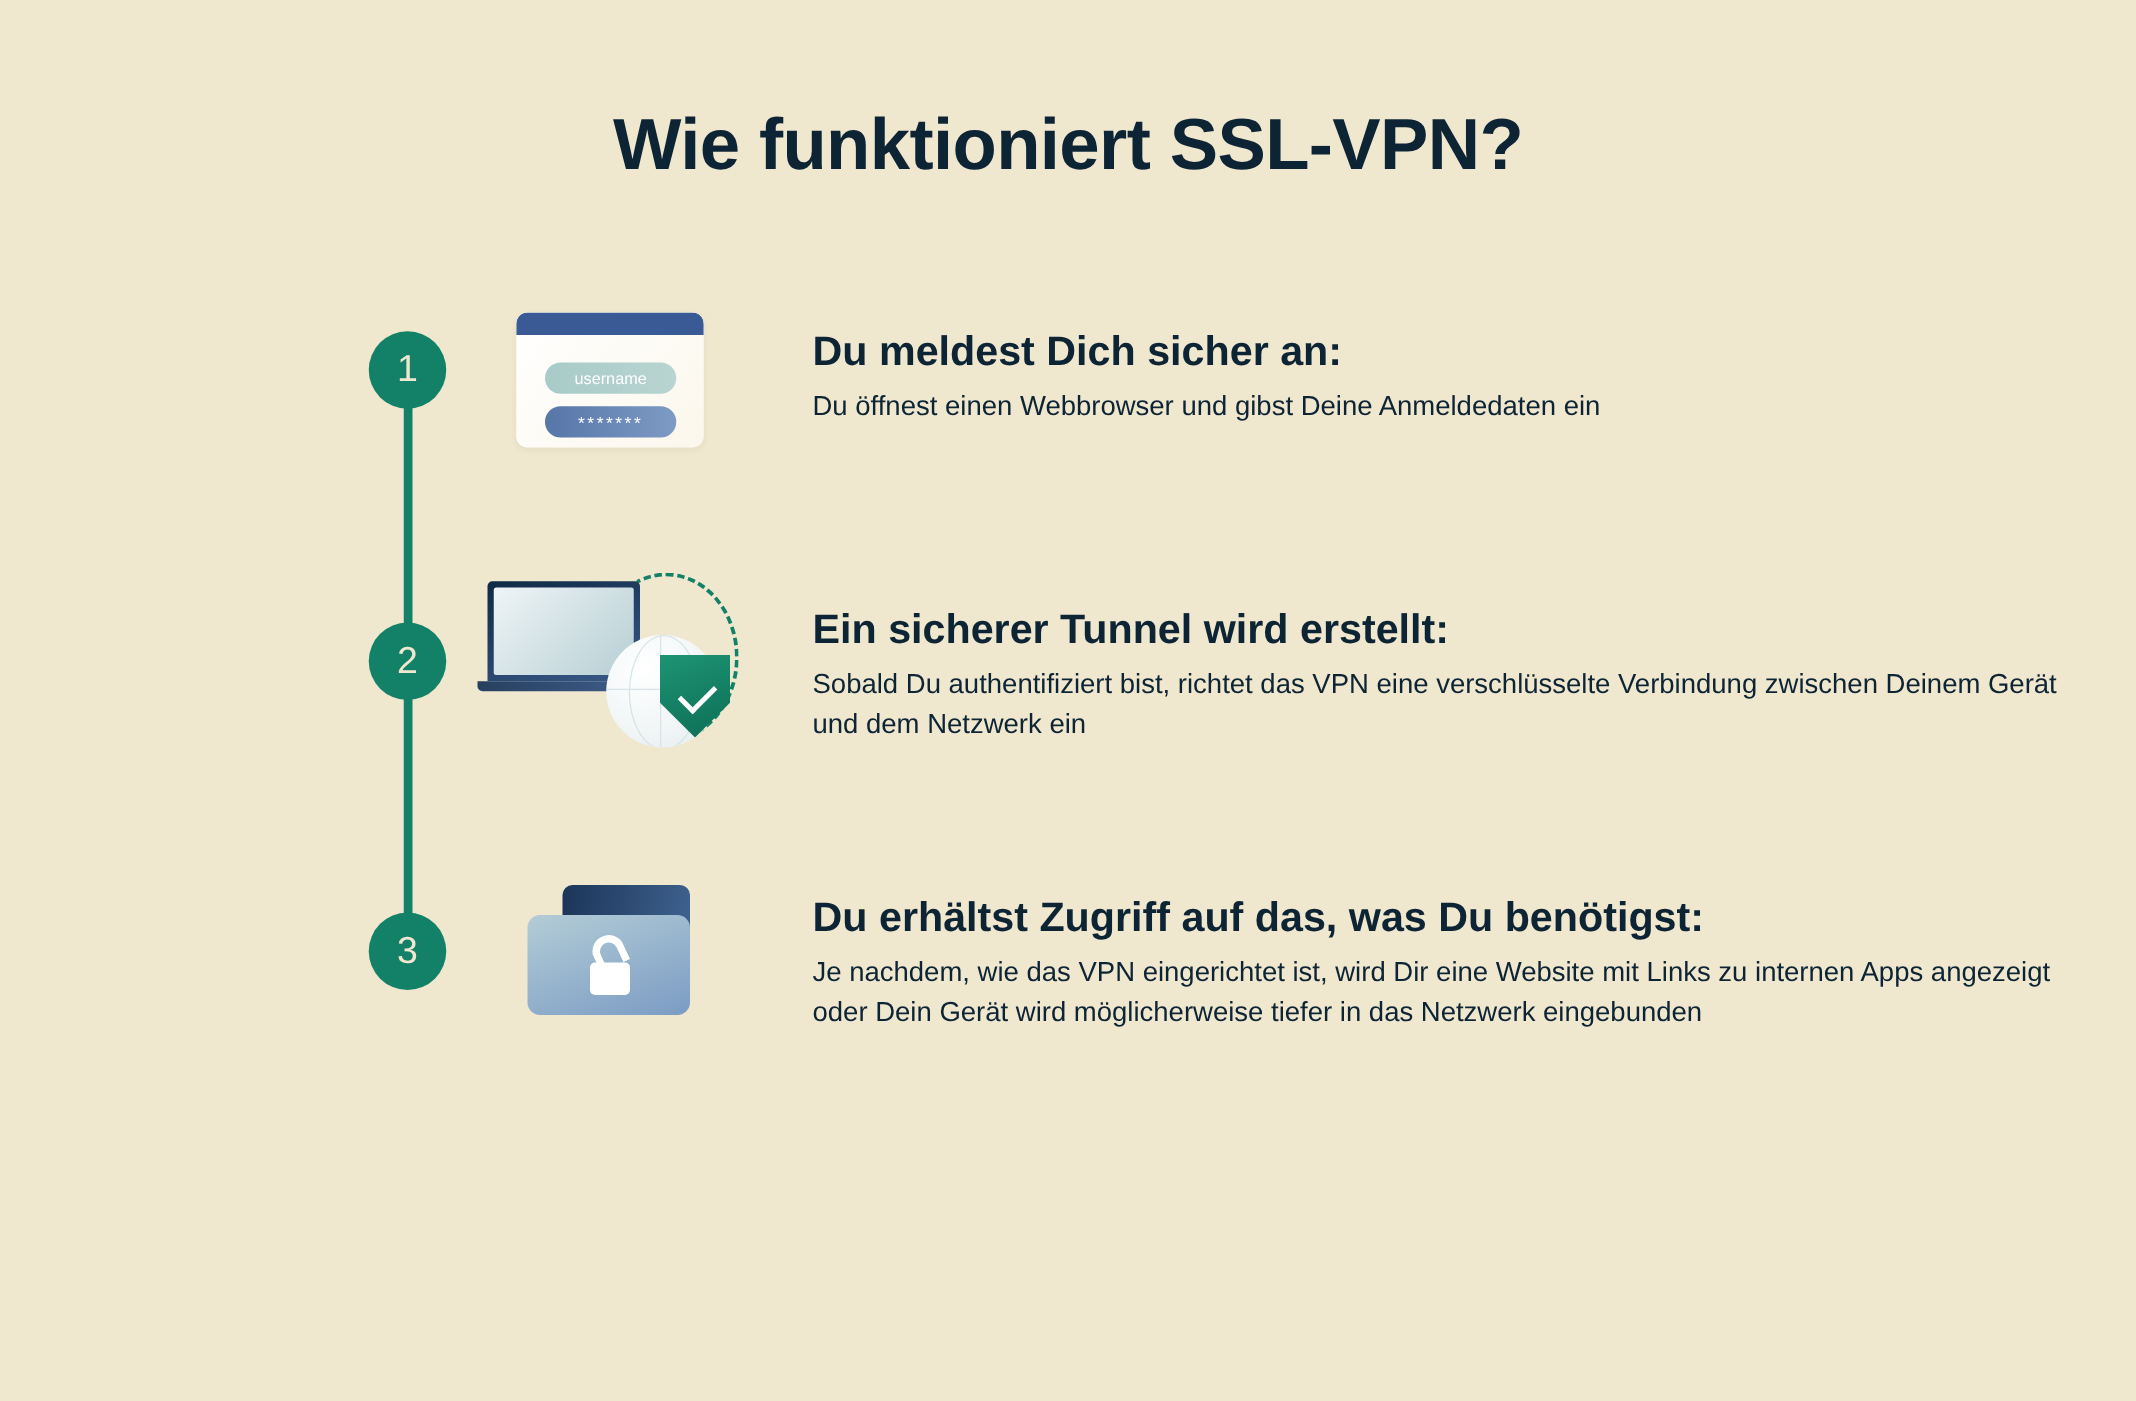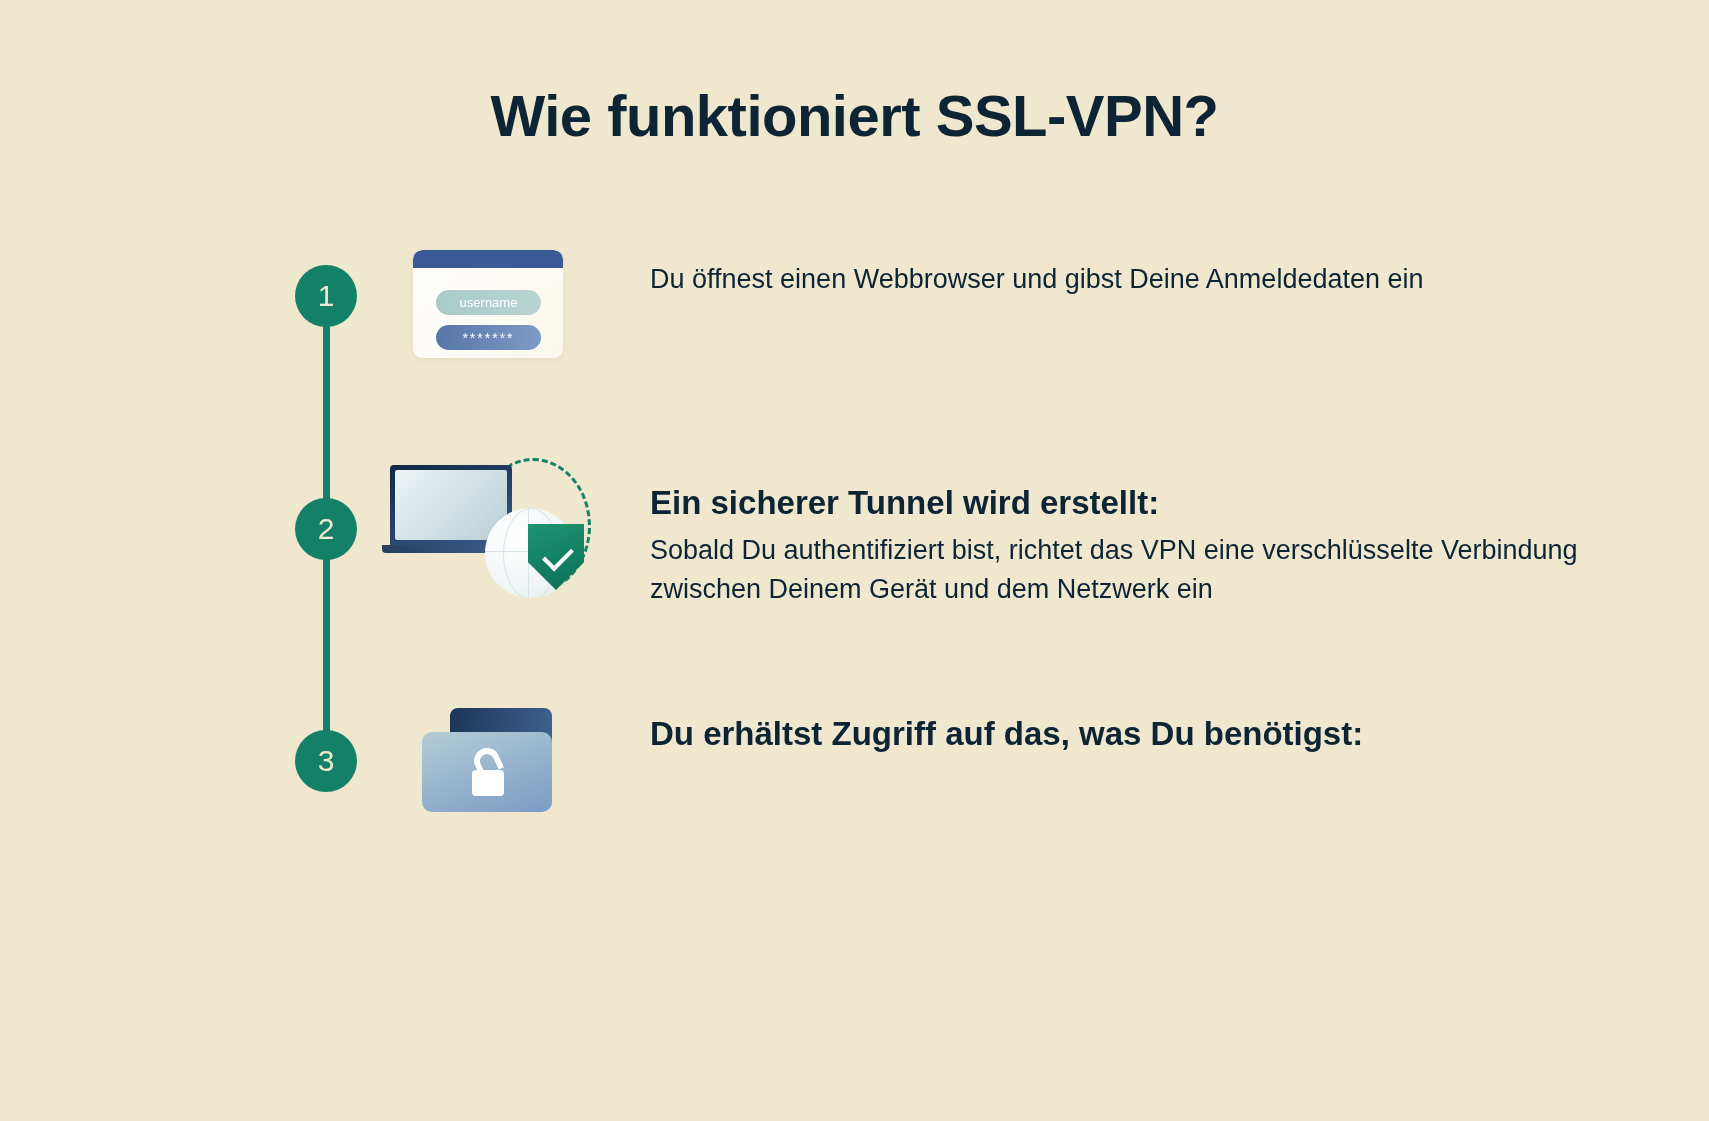--- a/index.html
+++ b/index.html
@@ -86,21 +86,21 @@
   }
   .step-title {
     font-size: 33px;
     font-weight: bold;
     color: #0d2435;
     margin: 0 0 8px 0;
     line-height: 1.25;
     white-space: nowrap;
   }
   .step-body {
-    font-size: 27px;
+    font-size: 22px;
     color: #0d2435;
     line-height: 1.44;
     margin: 0;
   }
   #step-1 .step-text { left: 280px; top: 20px; }
   #step-2 .step-text { left: 280px; top: 32px; }
   #step-3 .step-text { left: 280px; top: 23px; }
 
   
   .login-card {
@@ -318,20 +318,21 @@
 
   <div class="step" id="step-1">
     <div class="step-icon">
       <div class="login-card">
         <div class="login-card-bar"></div>
         <div class="login-field user">username</div>
         <div class="login-field pass">*******</div>
       </div>
     </div>
     <div class="step-text">
+      <p class="step-title">Du meldest Dich sicher an:</p>
       <p class="step-body">Du öffnest einen Webbrowser und gibst Deine Anmeldedaten ein</p>
     </div>
   </div>
 
   <div class="step" id="step-2">
     <div class="step-icon">
       <div class="arc"></div>
       <div class="laptop">
         <div class="laptop-lid">
           <div class="laptop-screen"></div>
@@ -356,20 +357,21 @@
     <div class="step-icon">
       <div class="folder">
         <div class="folder-back"></div>
         <div class="folder-front"></div>
         <div class="lock-shackle"></div>
         <div class="lock-body"></div>
       </div>
     </div>
     <div class="step-text">
       <p class="step-title">Du erhältst Zugriff auf das, was Du benötigst:</p>
+      <p class="step-body">Je nachdem, wie das VPN eingerichtet ist, wird Dir eine Website mit Links zu internen Apps angezeigt oder Dein Gerät wird möglicherweise tiefer in das Netzwerk eingebunden</p>
     </div>
   </div>
 
   <div id="logo">
     <svg id="logo-mark" viewBox="0 0 62 48">
       <path d="M12 4 C4 4 0 10 0 16 C0 22 5 26 12 26 L46 26 C49 26 50 27 50 28.5 C50 30 49 31 46 31 L4 31 L4 44 L48 44 C56 44 61 38 61 31.5 C61 25 56 21 48 21 L15 21 C12.5 21 11.5 20 11.5 18.5 C11.5 17 12.5 16 15 16 L57 16 L57 4 Z" fill="#da3a43"></path>
     </svg>
     <span id="logo-word">ExpressVPN</span>
   </div>
 

